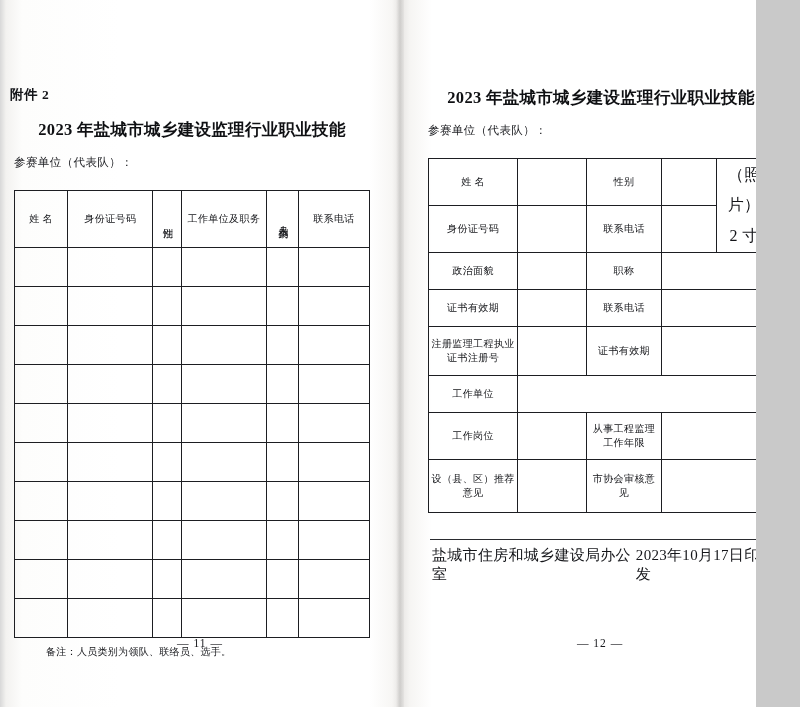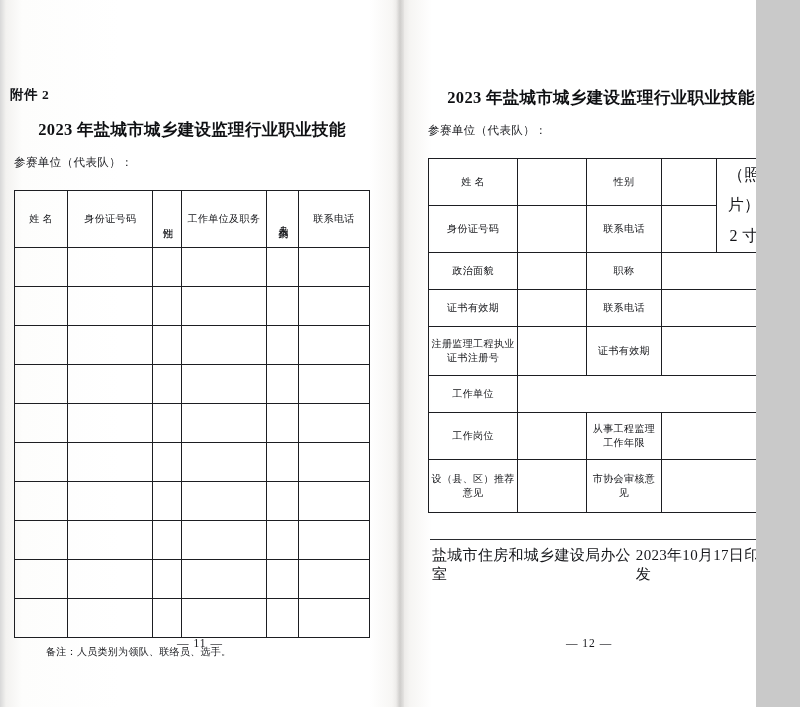--- a/index.html
+++ b/index.html
@@ -121,21 +121,21 @@
     letter-spacing: 0.3px;
   }
   .pagenum {
     position: absolute;
     bottom: 58px;
     font-size: 11.5px;
     color: #15161a;
     letter-spacing: 1px;
   }
   .pagenum-left { left: 0; width: 400px; text-align: center; }
-  .pagenum-right { left: 389px; width: 400px; text-align: center; }
+  .pagenum-right { left: 400px; width: 400px; text-align: center; }
   .spine {
     position: absolute;
     top: 0;
     left: 396px;
     width: 8px;
     height: 707px;
     background: linear-gradient(to right, rgba(0,0,0,0.00), rgba(0,0,0,0.10), rgba(0,0,0,0.03));
     pointer-events: none;
   }
 </style>

